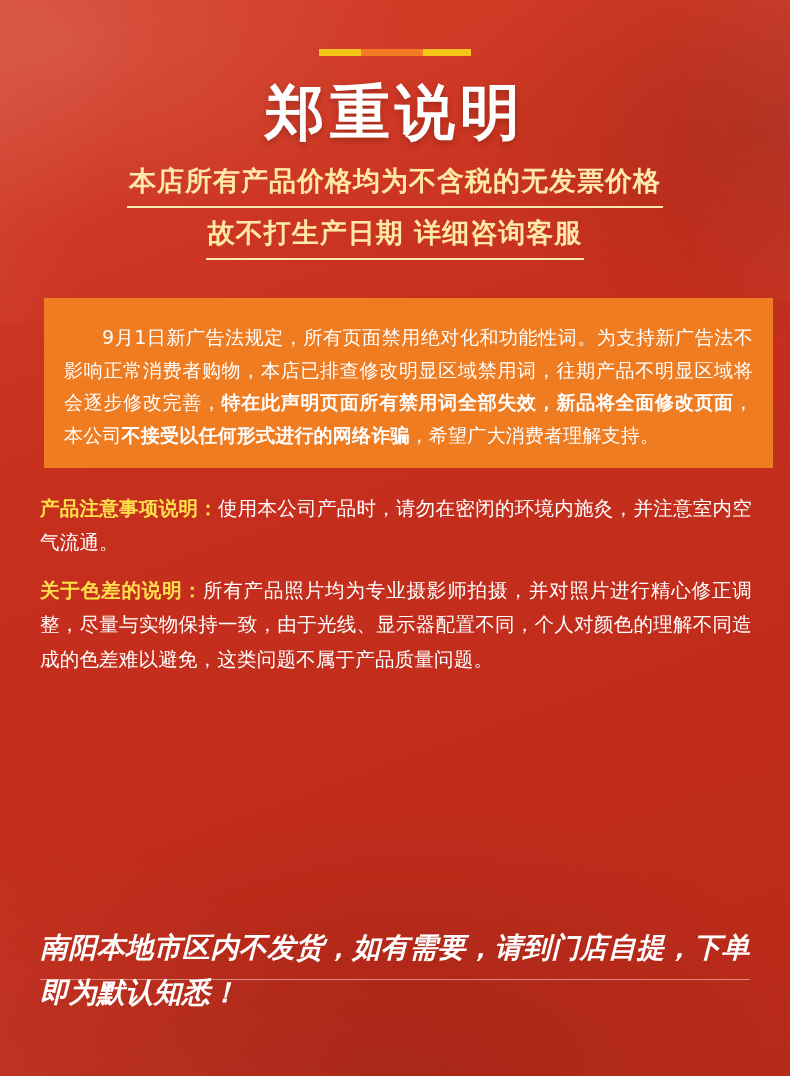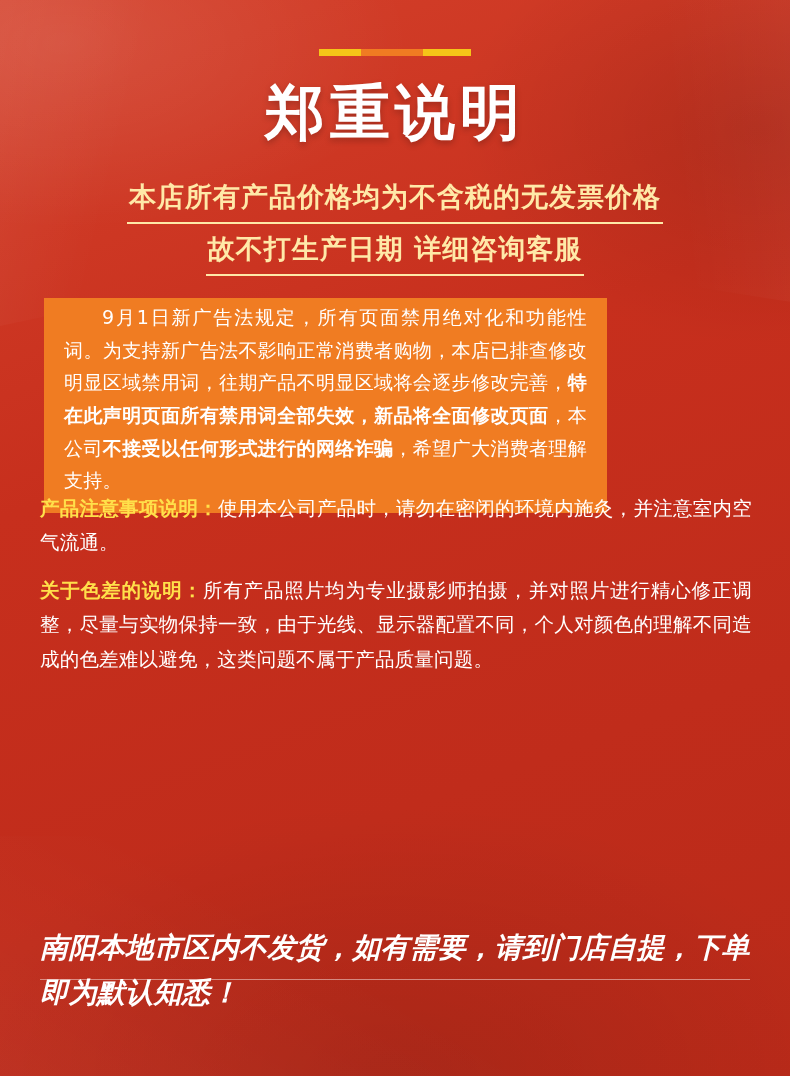--- a/index.html
+++ b/index.html
@@ -69,44 +69,44 @@
     color: #ffffff;
     font-size: 60px;
     font-weight: bold;
     letter-spacing: 5px;
     line-height: 1.15;
     text-shadow: 0 3px 6px rgba(0,0,0,0.22);
   }
 
   .subtitle {
     position: absolute;
-    top: 176px;
+    top: 160px;
     left: 0; right: 0;
     text-align: center;
     color: #ffe9a8;
     font-size: 27px;
     font-weight: bold;
     line-height: 1.55;
     letter-spacing: 1px;
   }
   .subtitle .line {
     display: inline-block;
     border-bottom: 2px solid #ffe9a8;
     padding: 0 2px 4px 2px;
     margin-bottom: 4px;
   }
 
   .notice-box {
     position: absolute;
     top: 298px;
     left: 44px;
-    width: 563px;
+    width: 729px;
     box-sizing: border-box;
     background: #f07c22;
-    padding: 3px 20px 16px 20px;
+    padding: 23px 20px 16px 20px;
     color: #ffffff;
     font-size: 19px;
     line-height: 1.72;
     text-align: justify;
     letter-spacing: 0.2px;
   }
   .notice-box .indent { display: inline-block; width: 38px; }
   .notice-box b { font-weight: bold; color: #ffffff; }
 
   .sections {

